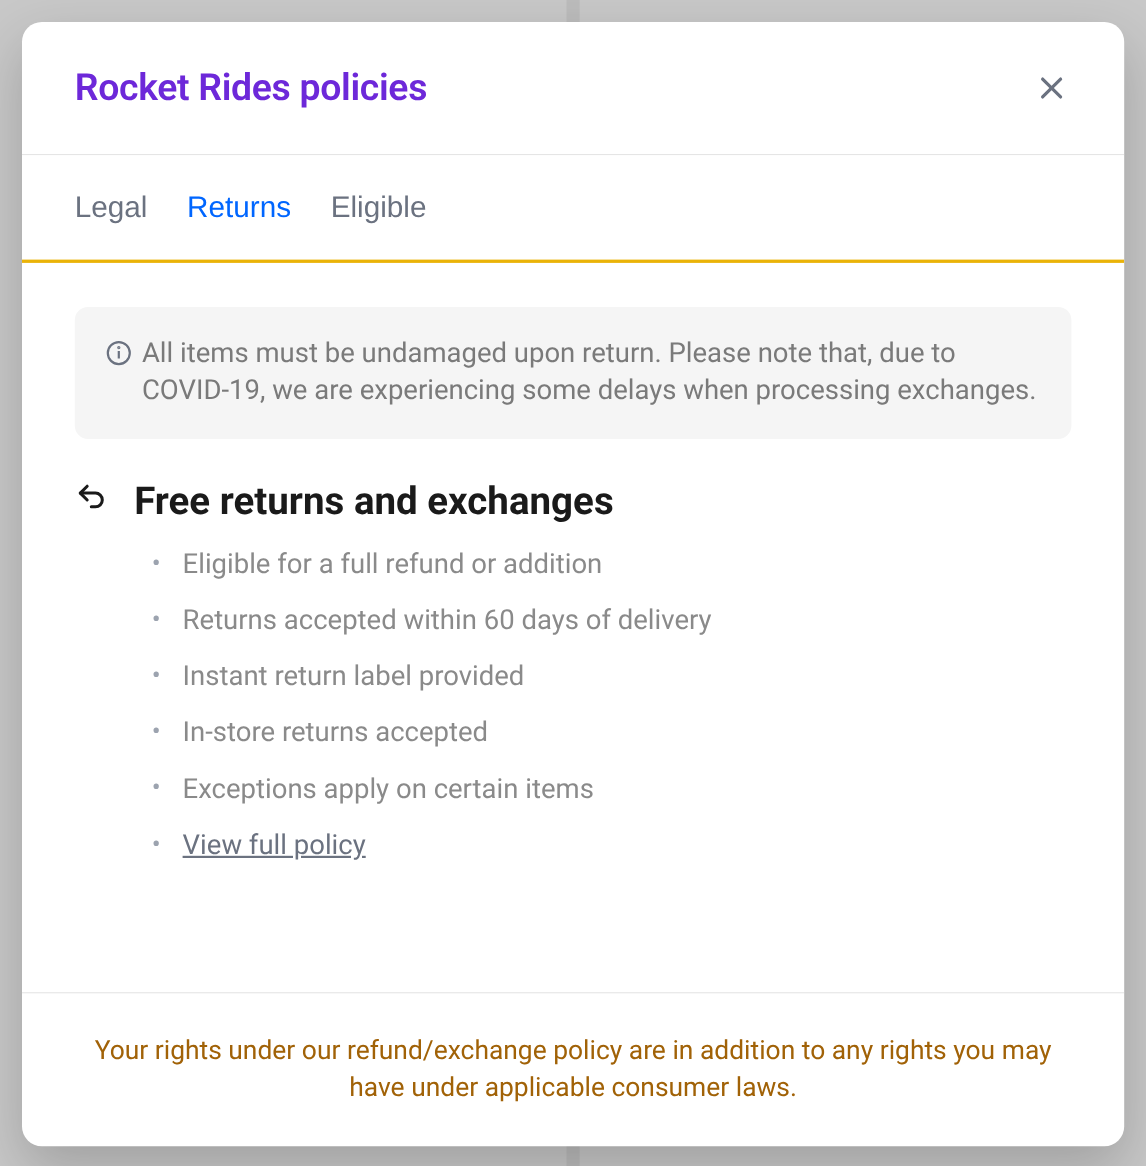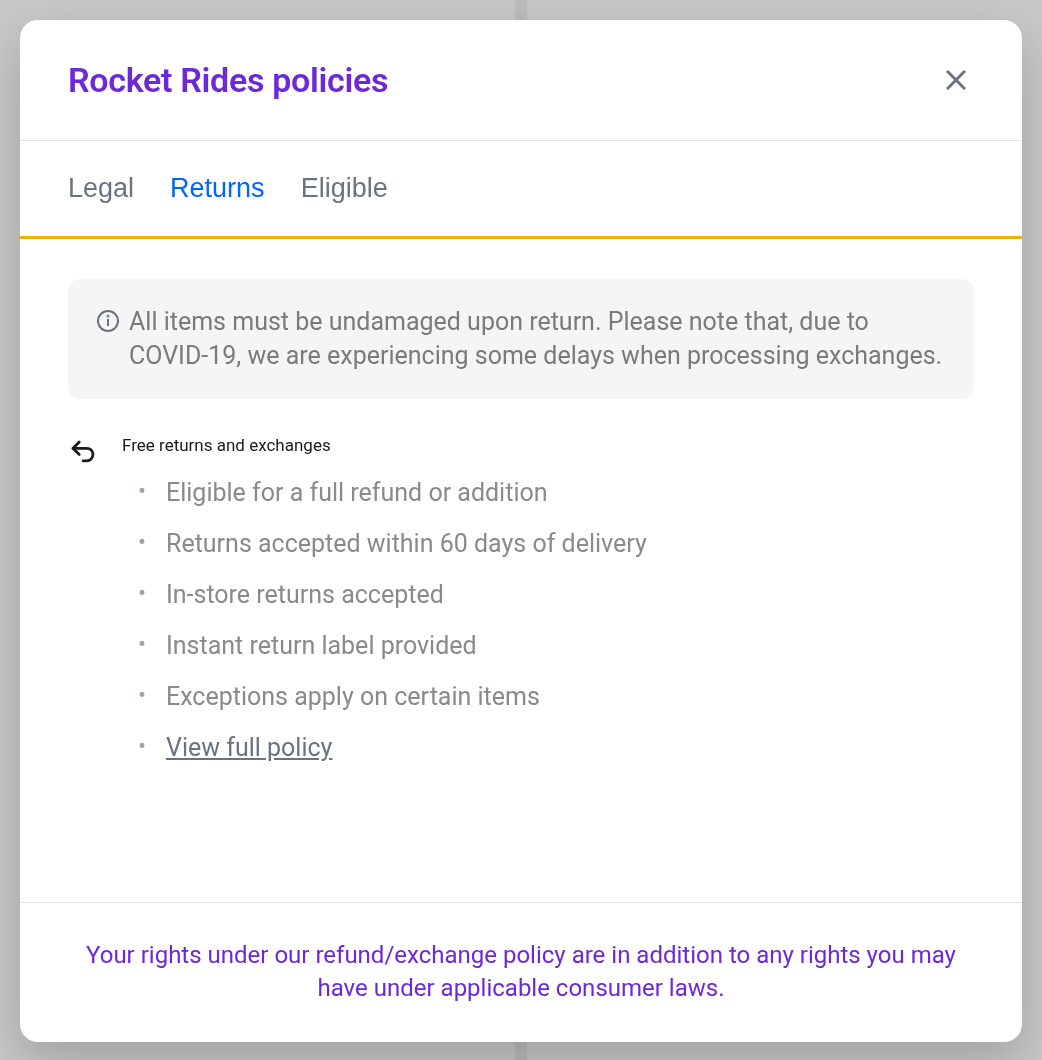--- a/index.html
+++ b/index.html
@@ -123,22 +123,22 @@
       flex-shrink: 0;
       width: 30px;
       height: 30px;
       color: #1a1a1a;
       margin-top: 2px;
     }
     .section-content {
       flex: 1;
     }
     .section-title {
-      font-size: 17px;
-      font-weight: 400;
+      font-size: 35px;
+      font-weight: 700;
       color: #1a1a1a;
       margin-bottom: 20px;
     }
     .bullet-list {
       list-style: none;
       padding-left: 16px;
     }
     .bullet-list li {
       position: relative;
       font-size: 25px;
@@ -160,21 +160,21 @@
       cursor: pointer;
     }
     .modal-footer {
       border-top: 1px solid #e5e5e5;
       padding: 36px 48px;
       text-align: center;
     }
     .footer-text {
       font-size: 24px;
       line-height: 1.4;
-      color: #6d28d9;
+      color: #a16207;
     }
   </style>
 </head>
 <body>
 
 <div class="backdrop">
   <div class="backdrop-stripe"></div>
 </div>
 
 <div class="modal">
@@ -207,22 +207,22 @@
     <div class="section">
       <svg class="section-icon" viewBox="0 0 24 24" fill="none" stroke="currentColor" stroke-width="2.2" stroke-linecap="round" stroke-linejoin="round">
         <path d="M9 14 L4 9 L9 4"></path>
         <path d="M4 9 H15 a5 5 0 0 1 5 5 v0 a5 5 0 0 1 -5 5 h-3"></path>
       </svg>
       <div class="section-content">
         <h2 class="section-title">Free returns and exchanges</h2>
         <ul class="bullet-list">
           <li>Eligible for a full refund or addition</li>
           <li>Returns accepted within 60 days of delivery</li>
+          <li>Instant return label provided</li>
           <li>In-store returns accepted</li>
-          <li>Instant return label provided</li>
           <li>Exceptions apply on certain items</li>
           <li><a>View full policy</a></li>
         </ul>
       </div>
     </div>
   </div>
 
   <div class="modal-footer">
     <p class="footer-text">Your rights under our refund/exchange policy are in addition to any rights you may have under applicable consumer laws.</p>
   </div>

